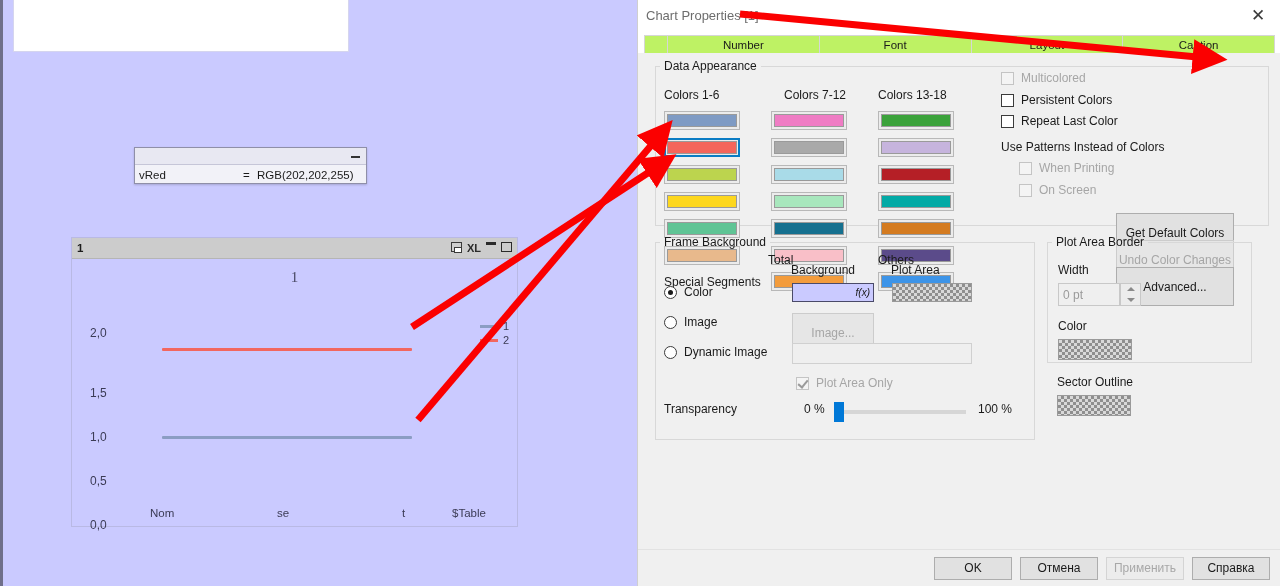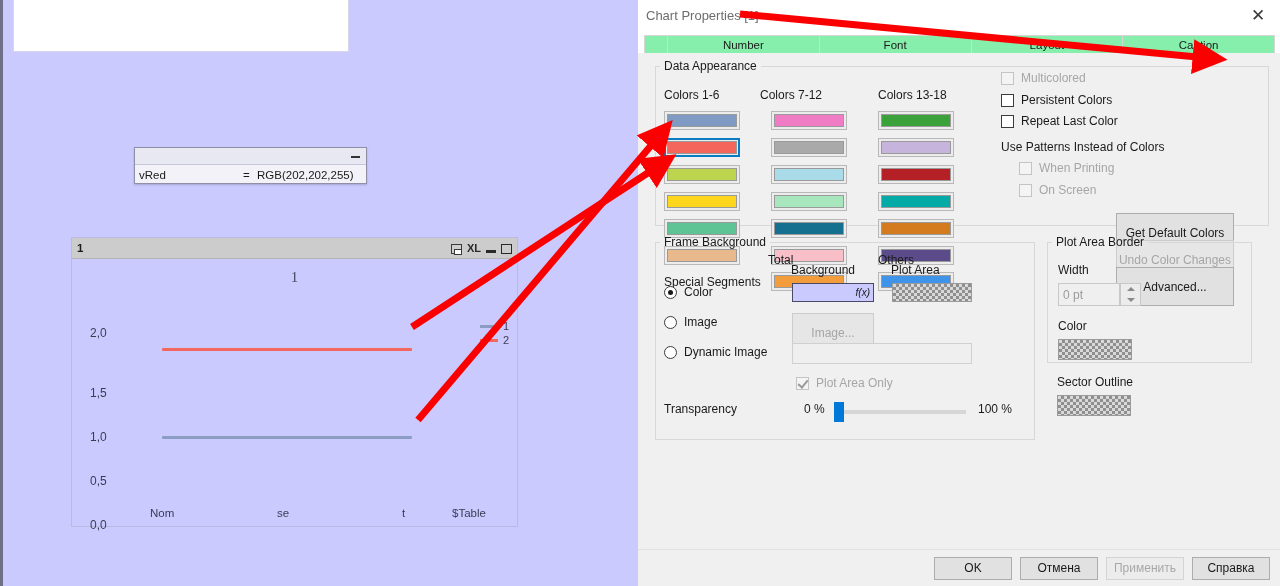--- a/index.html
+++ b/index.html
@@ -49,21 +49,21 @@
     background: #cacaff;
     border: 1px solid #b9b9e4;
   }
   #chart-caption {
     height: 21px; background: #cccccc; border-bottom: 1px solid #b5b5b5;
     display: flex; align-items: center; padding: 0 5px;
     font-size: 11.5px; font-weight: bold; color: #1c1c1c;
   }
   #chart-caption .cap-spacer { flex: 1; }
   #chart-caption .cap-icons {
-    display: flex; align-items: flex-end; gap: 5px;
+    display: flex; align-items: flex-start; gap: 5px;
     font-size: 11px; color: #2a2a2a;
   }
   .ic-print {
     display: inline-block; width: 11px; height: 10px;
     border: 1px solid #3a3a3a; background: #cfcfcf; position: relative;
   }
   .ic-print::after {
     content: ""; position: absolute; left: 2px; top: 4px;
     width: 6px; height: 4px; background: #fff; border: 1px solid #3a3a3a;
   }
@@ -108,21 +108,21 @@
   #dlg-title .t-txt { font-size: 13px; color: #6d6d6d; }
   #dlg-title .t-close {
     margin-left: auto; width: 44px; height: 31px;
     display: flex; align-items: center; justify-content: center;
     font-size: 17px; color: #3c3c3c;
   }
   .tabrow { display: flex; height: 18px; }
   .tab {
     flex: 1; display: flex; align-items: center; justify-content: center;
     font-size: 11.5px; color: #1a1a1a;
-    background: #86efac; border: 1px solid #d6d6d6; border-bottom: none;
+    background: #bef264; border: 1px solid #d6d6d6; border-bottom: none;
     margin-right: -1px;
   }
   .tabrow.row2 .tab { height: 18px; }
   .tab.active {
     background: #ffffff; border-bottom: 1px solid #ffffff; color: #000;
   }
   #tabs-wrap { background:#ffffff; padding: 4px 6px 0 6px; }
 
   #dlg-body { flex: 1; position: relative; padding: 6px 5px; }
 
@@ -288,21 +288,21 @@
       <div class="tab">Caption</div>
     </div>
   </div>
 
   <div id="dlg-body">
 
     <fieldset class="grp" id="grp-data">
       <legend>Data Appearance</legend>
 
       <div class="col-head" style="left:8px;   top:15px">Colors 1-6</div>
-      <div class="col-head" style="left:104px; top:15px">Colors 7-12</div>
+      <div class="col-head" style="left:128px; top:15px">Colors 7-12</div>
       <div class="col-head" style="left:222px; top:15px">Colors 13-18</div>
 
       <div class="sw" style="left:8px; top:38px">
           <div class="fill" style="background:#7f9bc4"></div>
         </div>
       <div class="sw sel" style="left:8px; top:65px">
           <div class="fill" style="background:#f4655b"></div>
         </div>
       <div class="sw" style="left:8px; top:92px">
           <div class="fill" style="background:#bcd44e"></div>

